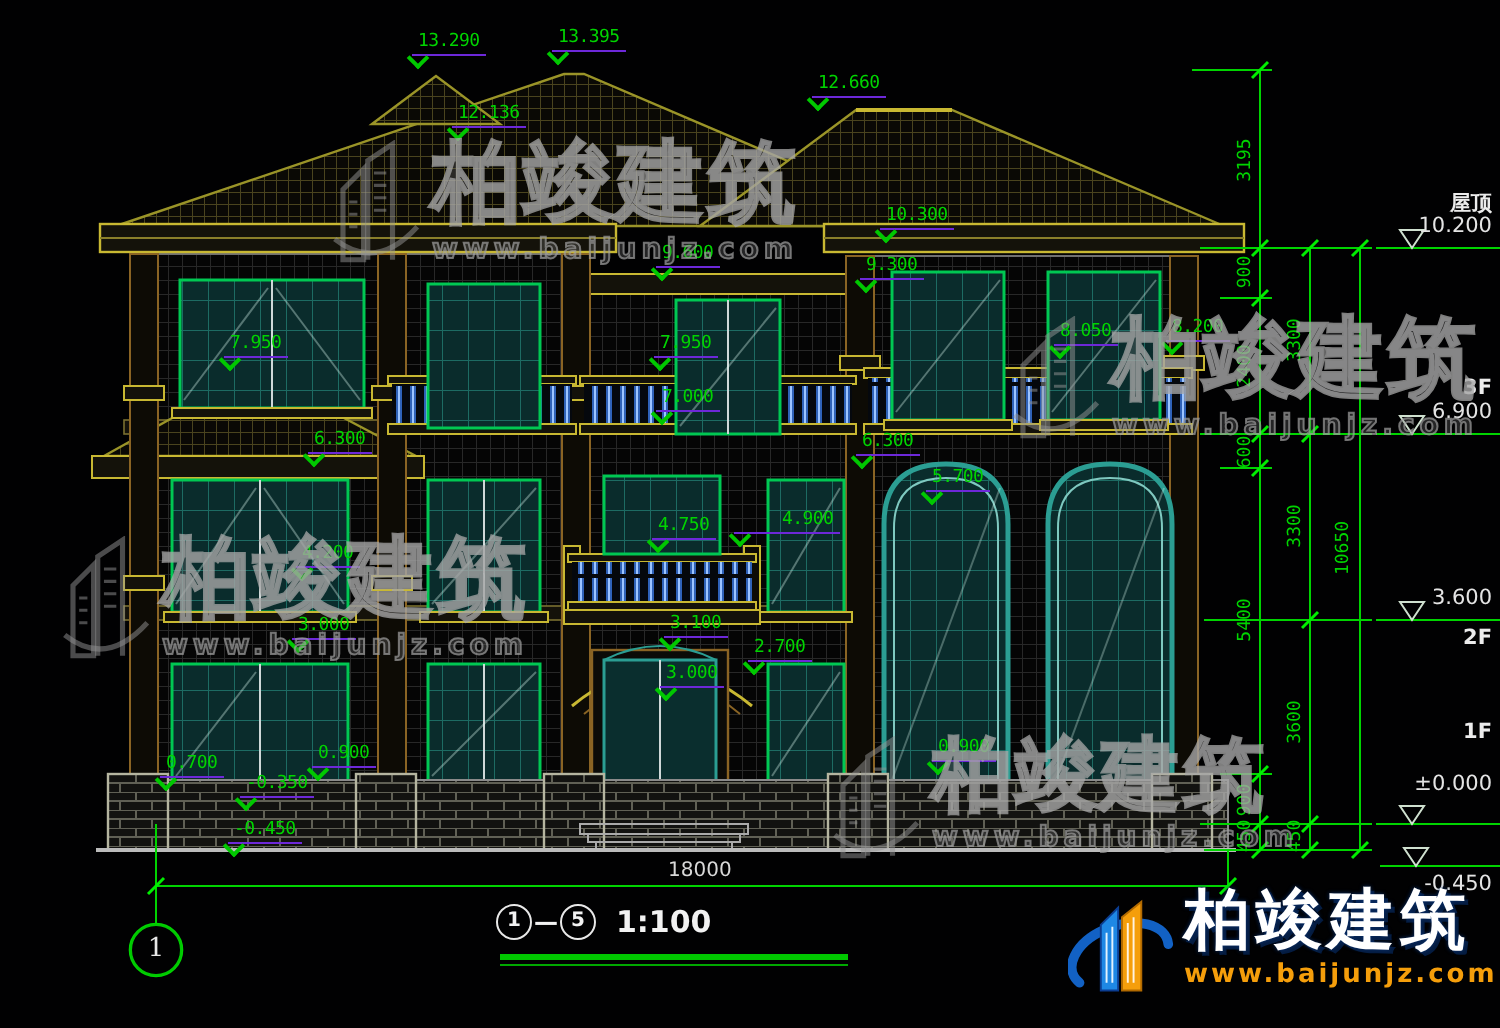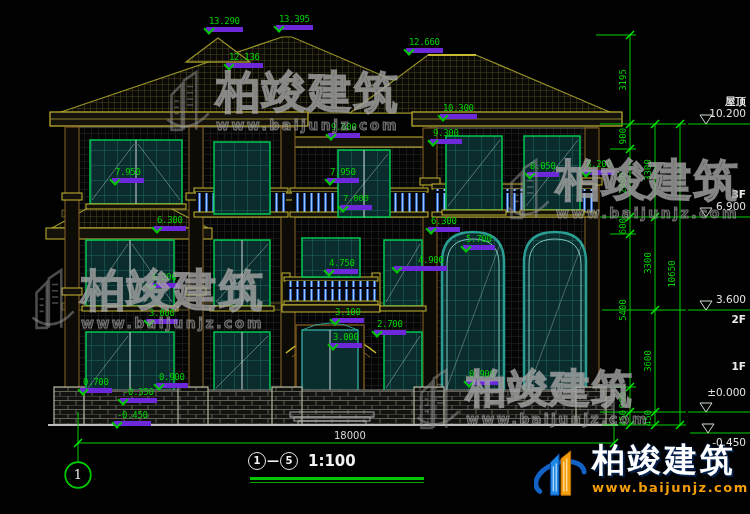--- a/index.html
+++ b/index.html
@@ -1,21 +1,21 @@
 <!DOCTYPE html>
 <html><head>
 <meta charset="utf-8">
 <style>
   html,body{margin:0;padding:0;background:#000;}
   .stage{position:relative;width:750px;height:514px;background:#010102;overflow:hidden;
          font-family:"DejaVu Sans",sans-serif;}
   .stage svg.bg{position:absolute;left:0;top:0;}
   
   .dim{position:absolute;color:#00d400;font:9px "DejaVu Sans Mono",monospace;letter-spacing:-0.3px;
-       white-space:nowrap;border-bottom:5px solid #6d28d9;padding:0 3px 1px 3px;line-height:10px;}
+       white-space:nowrap;border-bottom:1px solid #6d28d9;padding:0 3px 1px 3px;line-height:10px;}
   .dim::after{content:"";position:absolute;left:-1px;bottom:-6px;width:6px;height:6px;
        border-left:2px solid #00c800;border-bottom:2px solid #00c800;transform:rotate(-45deg);}
   
   .chain{position:absolute;color:#00d400;font:9px "DejaVu Sans Mono",monospace;white-space:nowrap;
        transform:translate(-50%,-50%) rotate(-90deg);}
   
   .lvl-n{position:absolute;left:640px;width:106px;text-align:right;color:#ececec;
        font:bold 10.5px "DejaVu Sans",sans-serif;white-space:nowrap;}
   .lvl-e{position:absolute;left:640px;width:106px;text-align:right;color:#e4e4e4;
        font:10.5px "DejaVu Sans",sans-serif;white-space:nowrap;}
@@ -289,26 +289,26 @@
       <div class="dim" style="left: 276px; top: 14px;">13.395</div>
       <div class="dim" style="left: 226px; top: 52px;">12.136</div>
       <div class="dim" style="left: 406px; top: 37px;">12.660</div>
       <div class="dim" style="left: 440px; top: 103px;">10.300</div>
       <div class="dim" style="left: 328px; top: 122px;">9.600</div>
       <div class="dim" style="left: 390px; top: 128px; margin-left: 40px;">9.300</div>
       <div class="dim" style="left: 112px; top: 167px;">7.950</div>
       <div class="dim" style="left: 327px; top: 167px;">7.950</div>
       <div class="dim" style="left: 527px; top: 161px;">8.050</div>
       <div class="dim" style="left: 583px; top: 159px;">8.200</div>
-      <div class="dim" style="left: 340px; top: 194px; font-family: Liberation Mono, monospace;">7.000</div>
+      <div class="dim" style="left: 328px; top: 194px;">7.000</div>
       <div class="dim" style="left: 154px; top: 215px;">6.300</div>
       <div class="dim" style="left: 428px; top: 216px;">6.300</div>
       <div class="dim" style="left: 463px; top: 234px;">5.700</div>
       <div class="dim" style="left: 326px; top: 258px;">4.750</div>
-      <div class="dim" style="left: 394px; top: 255px; padding-left: 24px;">4.900</div>
+      <div class="dim" style="left: 367px; top: 255px; padding-left: 24px;">4.900</div>
       <div class="dim" style="left: 148px; top: 272px;">4.200</div>
       <div class="dim" style="left: 332px; top: 307px;">3.100</div>
       <div class="dim" style="left: 146px; top: 308px;">3.000</div>
       <div class="dim" style="left: 374px; top: 319px;">2.700</div>
       <div class="dim" style="left: 330px; top: 332px;">3.000</div>
       <div class="dim" style="left: 80px; top: 377px;">0.700</div>
       <div class="dim" style="left: 156px; top: 372px;">0.900</div>
       <div class="dim" style="left: 466px; top: 369px;">0.900</div>
       <div class="dim" style="left: 120px; top: 387px;">-0.350</div>
       <div class="dim" style="left: 114px; top: 410px;">-0.450</div>

